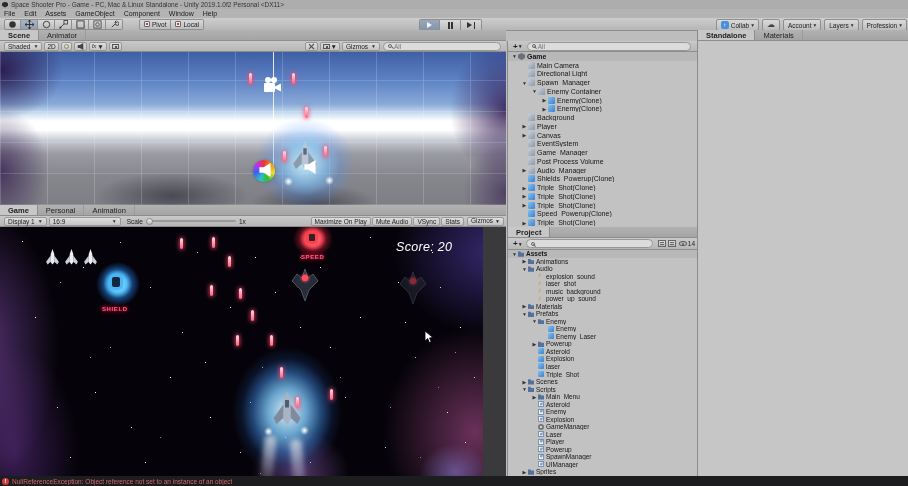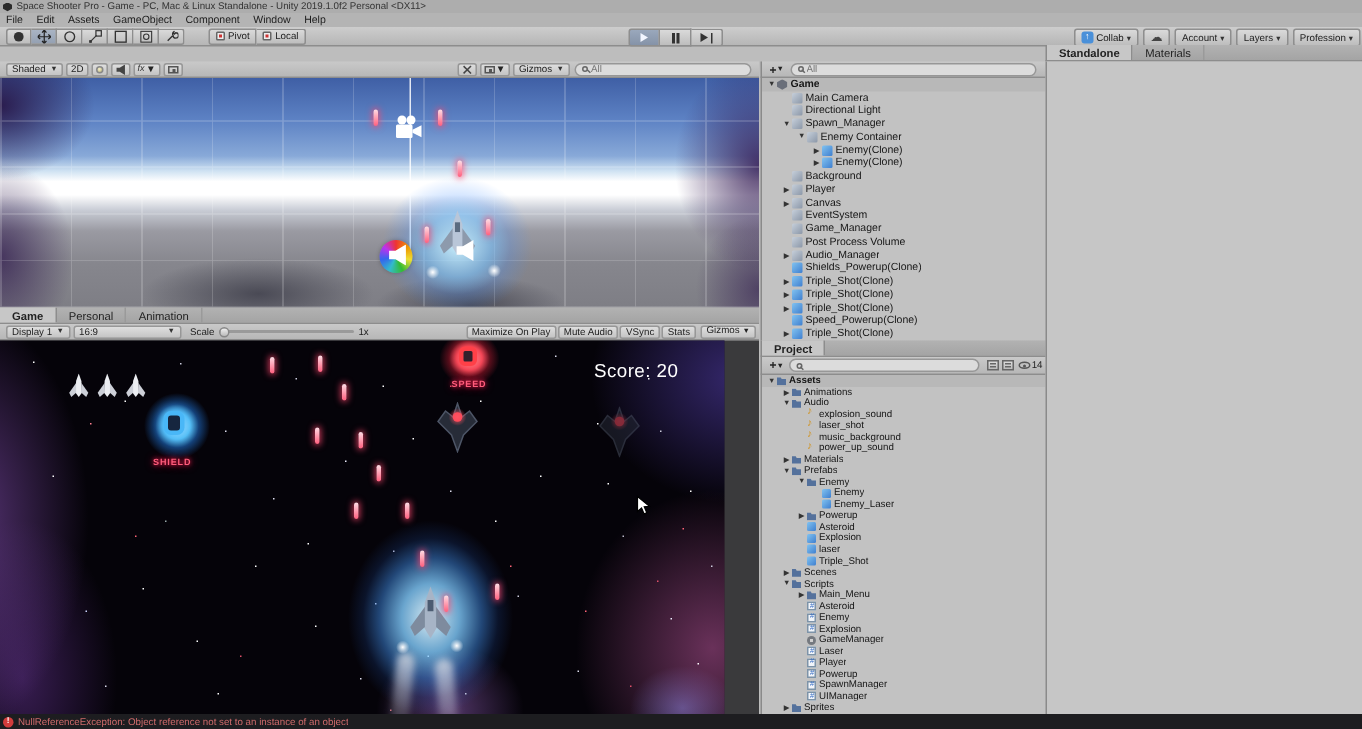--- a/index.html
+++ b/index.html
@@ -122,21 +122,21 @@
     22px 14px #fff,57px 180px #cbd3ff,83px 40px #fff,110px 120px #9aa,131px 200px #fff,150px 60px #dde,
     170px 150px #fff,197px 25px #ccd,210px 190px #fff,230px 80px #eef,255px 30px #fff,262px 140px #bbc,
     285px 210px #fff,300px 100px #dde,320px 40px #fff,345px 170px #ccd,360px 90px #fff,385px 220px #dde,
     398px 55px #fff,415px 130px #bbc,432px 25px #fff,447px 185px #eef,460px 100px #fff,474px 150px #ccd,
     35px 90px #fff,70px 230px #dde,95px 165px #fff,120px 15px #ccd,145px 235px #fff,240px 225px #dde,
     275px 65px #fff,310px 235px #ccd,330px 120px #fff,370px 10px #dde,405px 95px #fff,440px 60px #ccd,
     465px 215px #fff,182px 105px #dde,205px 135px #fff,250px 175px #ccd;}
   .stars.red{box-shadow:90px 130px #ff6478,160px 210px #e0506a,340px 150px #ff6478,420px 230px #e0506a,
     455px 125px #ff6478,300px 30px #e0506a,60px 55px #ff8090,390px 180px #ff6478,260px 246px #c67,438px 160px #e0506a;}
   .life{position:absolute;top:22px;}
-  .score{position:absolute;left:396px;top:13px;font-size:12.5px;color:#fff;letter-spacing:.3px;}
+  .score{position:absolute;left:396px;top:13px;font-size:12.5px;color:#fff;letter-spacing:.3px;font-style:italic;}
   .powerup{position:absolute;}
   .pu-glow-blue{width:44px;height:44px;border-radius:50%;
     background:radial-gradient(closest-side,#e4f6ff,#56bff5 40%,rgba(35,125,230,.5) 66%,transparent);}
   .pu-ring-blue{position:absolute;left:13px;top:12px;width:14px;height:16px;border-radius:5px;
     background:#16263f;border:3px solid #49b7f7;box-shadow:0 0 6px 1px rgba(80,190,255,.9);}
   .pu-glow-red{width:40px;height:36px;border-radius:50%;
     background:radial-gradient(closest-side,#ffd4d2,#f2485a 42%,rgba(195,30,52,.45) 68%,transparent);}
   .pu-ring-red{position:absolute;left:13px;top:10px;width:12px;height:13px;border-radius:4px;
     background:#33202c;border:3px solid #ff4048;box-shadow:0 0 6px 1px rgba(255,70,80,.9);}
   .pu-label{position:absolute;font-size:6px;font-weight:bold;letter-spacing:.6px;color:#ff5d7c;
@@ -298,20 +298,25 @@
         <span>Layers</span>
           <span class="dna">▾</span>
         </span>
       <span class="tb-chip">
         <span>Profession</span>
           <span class="dna">▾</span>
         </span>
     </div>
   </div>
 
+  <div class="tabbar scene-tabs">
+
+  <span class="tab active">Scene</span>
+      <span class="tab">Animator</span>
+    </div>
   <div class="ctrlbar scene-ctrl">
     <span class="dd">
       <span>Shaded</span>
         <span class="ar">▼</span>
       </span>
     <span class="sq">
         <span>2D</span>
       </span>
     <span class="sq">
         <span class="bulb"></span>

